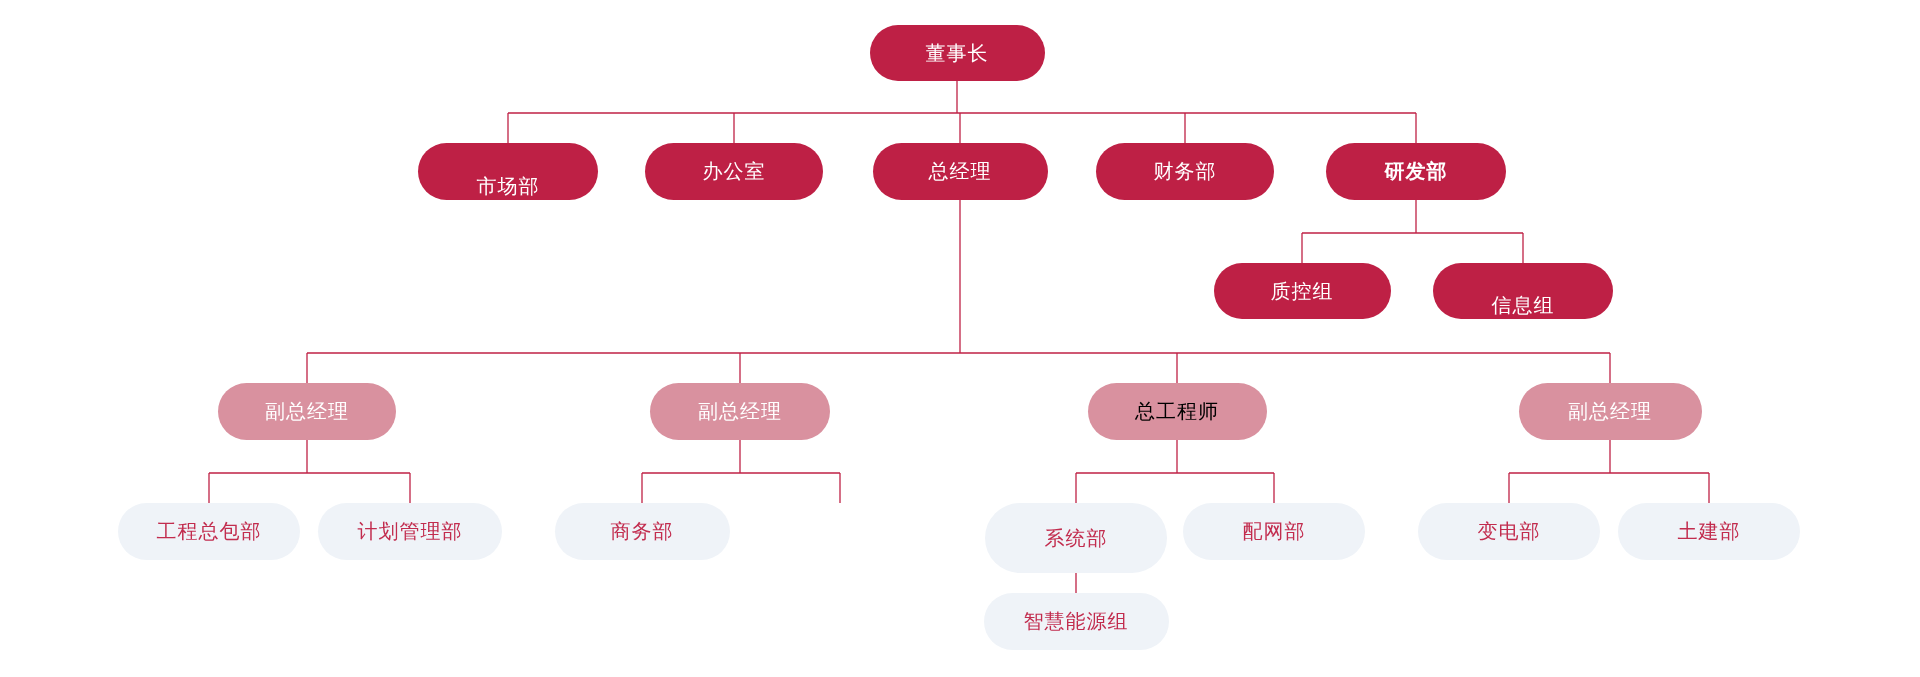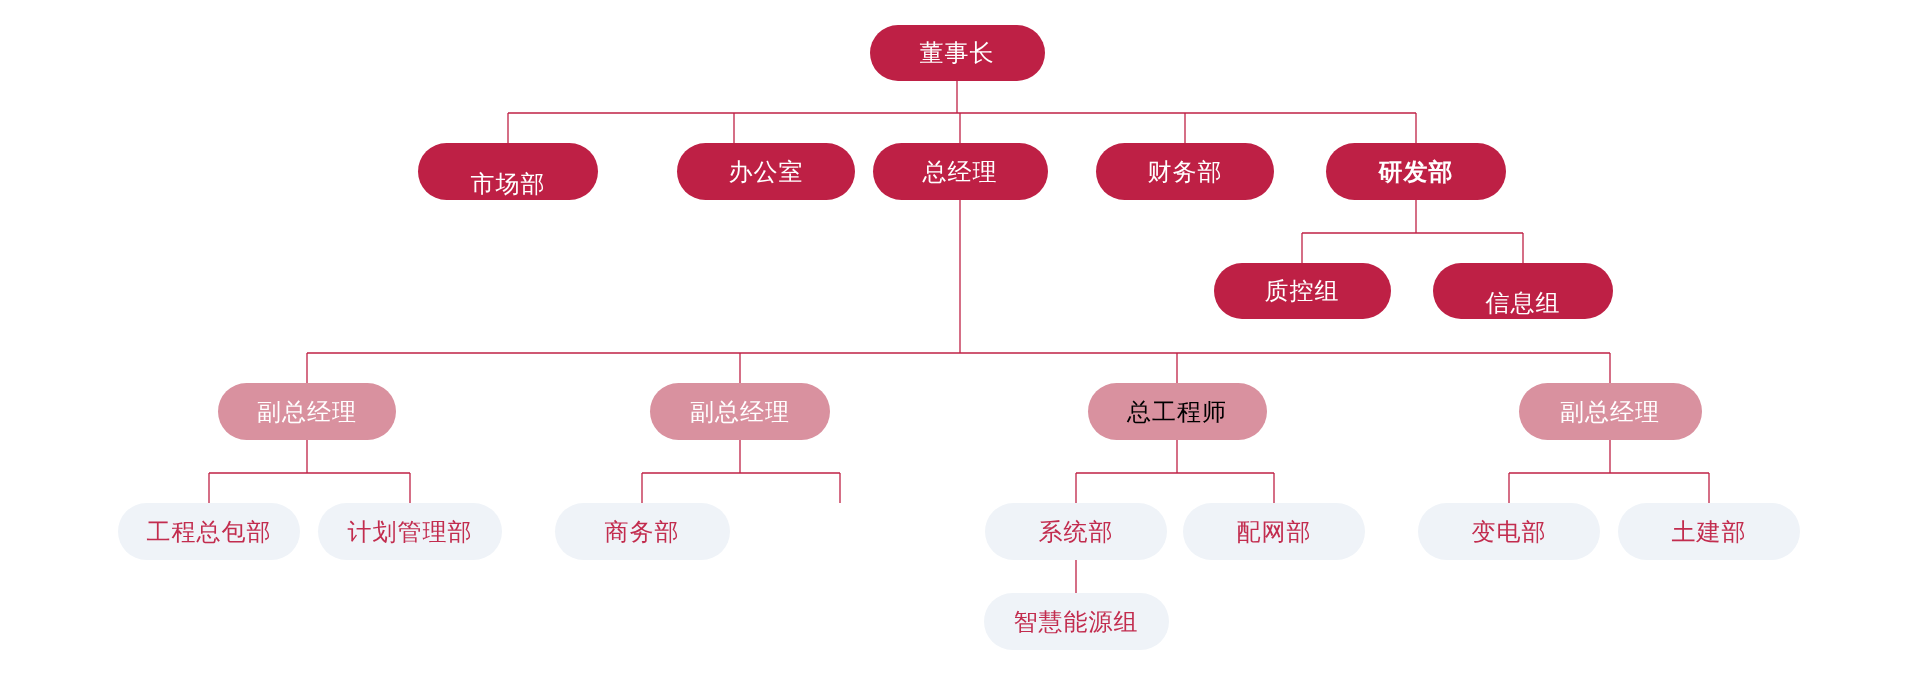--- a/index.html
+++ b/index.html
@@ -22,21 +22,21 @@
     width: 1920px;
     height: 677px;
     pointer-events: none;
   }
   .node {
     position: absolute;
     display: flex;
     align-items: center;
     justify-content: center;
     border-radius: 999px;
-    font-size: 24px;
+    font-size: 20px;
     font-weight: 500;
     letter-spacing: 1px;
     white-space: nowrap;
     cursor: default;
     box-sizing: border-box;
   }
 </style>
 </head>
 <body>
 
@@ -77,21 +77,21 @@
       <line x1="1709" y1="473" x2="1709" y2="503" stroke="#bf2145" stroke-width="1.3"></line>
       <line x1="1076" y1="560" x2="1076" y2="563" stroke="#bf2145" stroke-width="1.3"></line>
       <line x1="1076" y1="563" x2="1076" y2="593" stroke="#bf2145" stroke-width="1.3"></line>
     </svg>
 <div class="node" style="left: 869.5px; top: 25px; width: 175px; height: 56px; background: rgb(190, 32, 69); color: rgb(255, 255, 255);">
       <span>董事长</span>
     </div>
     <div class="node" style="left: 418px; top: 143px; width: 180px; height: 57px; background: rgb(190, 32, 69); color: rgb(255, 255, 255); align-items: flex-end;">
       <span>市场部</span>
     </div>
-    <div class="node" style="left: 677px; top: 143px; width: 178px; height: 57px; background: rgb(190, 32, 69); color: rgb(255, 255, 255);">
+    <div class="node" style="left: 645px; top: 143px; width: 178px; height: 57px; background: rgb(190, 32, 69); color: rgb(255, 255, 255);">
       <span>办公室</span>
     </div>
     <div class="node" style="left: 872.5px; top: 143px; width: 175px; height: 57px; background: rgb(190, 32, 69); color: rgb(255, 255, 255);">
       <span>总经理</span>
     </div>
     <div class="node" style="left: 1096px; top: 143px; width: 178px; height: 57px; background: rgb(190, 32, 69); color: rgb(255, 255, 255);">
       <span>财务部</span>
     </div>
     <div class="node" style="left: 1326px; top: 143px; width: 180px; height: 57px; background: rgb(190, 32, 69); color: rgb(255, 255, 255); font-weight: bold;">
       <span>研发部</span>
@@ -116,21 +116,21 @@
     </div>
     <div class="node" style="left: 118px; top: 503px; width: 182px; height: 57px; background: rgb(239, 243, 248); color: rgb(194, 44, 78);">
       <span>工程总包部</span>
     </div>
     <div class="node" style="left: 318px; top: 503px; width: 184px; height: 57px; background: rgb(239, 243, 248); color: rgb(194, 44, 78);">
       <span>计划管理部</span>
     </div>
     <div class="node" style="left: 554.5px; top: 503px; width: 175px; height: 57px; background: rgb(239, 243, 248); color: rgb(194, 44, 78);">
       <span>商务部</span>
     </div>
-    <div class="node" style="left: 985px; top: 503px; width: 182px; height: 57px; background: rgb(239, 243, 248); color: rgb(194, 44, 78);">
+    <div class="node" style="left: 985px; top: 503px; width: 182px; height: 70px; background: rgb(239, 243, 248); color: rgb(194, 44, 78);">
       <span>系统部</span>
     </div>
     <div class="node" style="left: 1183px; top: 503px; width: 182px; height: 57px; background: rgb(239, 243, 248); color: rgb(194, 44, 78);">
       <span>配网部</span>
     </div>
     <div class="node" style="left: 1418px; top: 503px; width: 182px; height: 57px; background: rgb(239, 243, 248); color: rgb(194, 44, 78);">
       <span>变电部</span>
     </div>
     <div class="node" style="left: 1618px; top: 503px; width: 182px; height: 57px; background: rgb(239, 243, 248); color: rgb(194, 44, 78);">
       <span>土建部</span>

